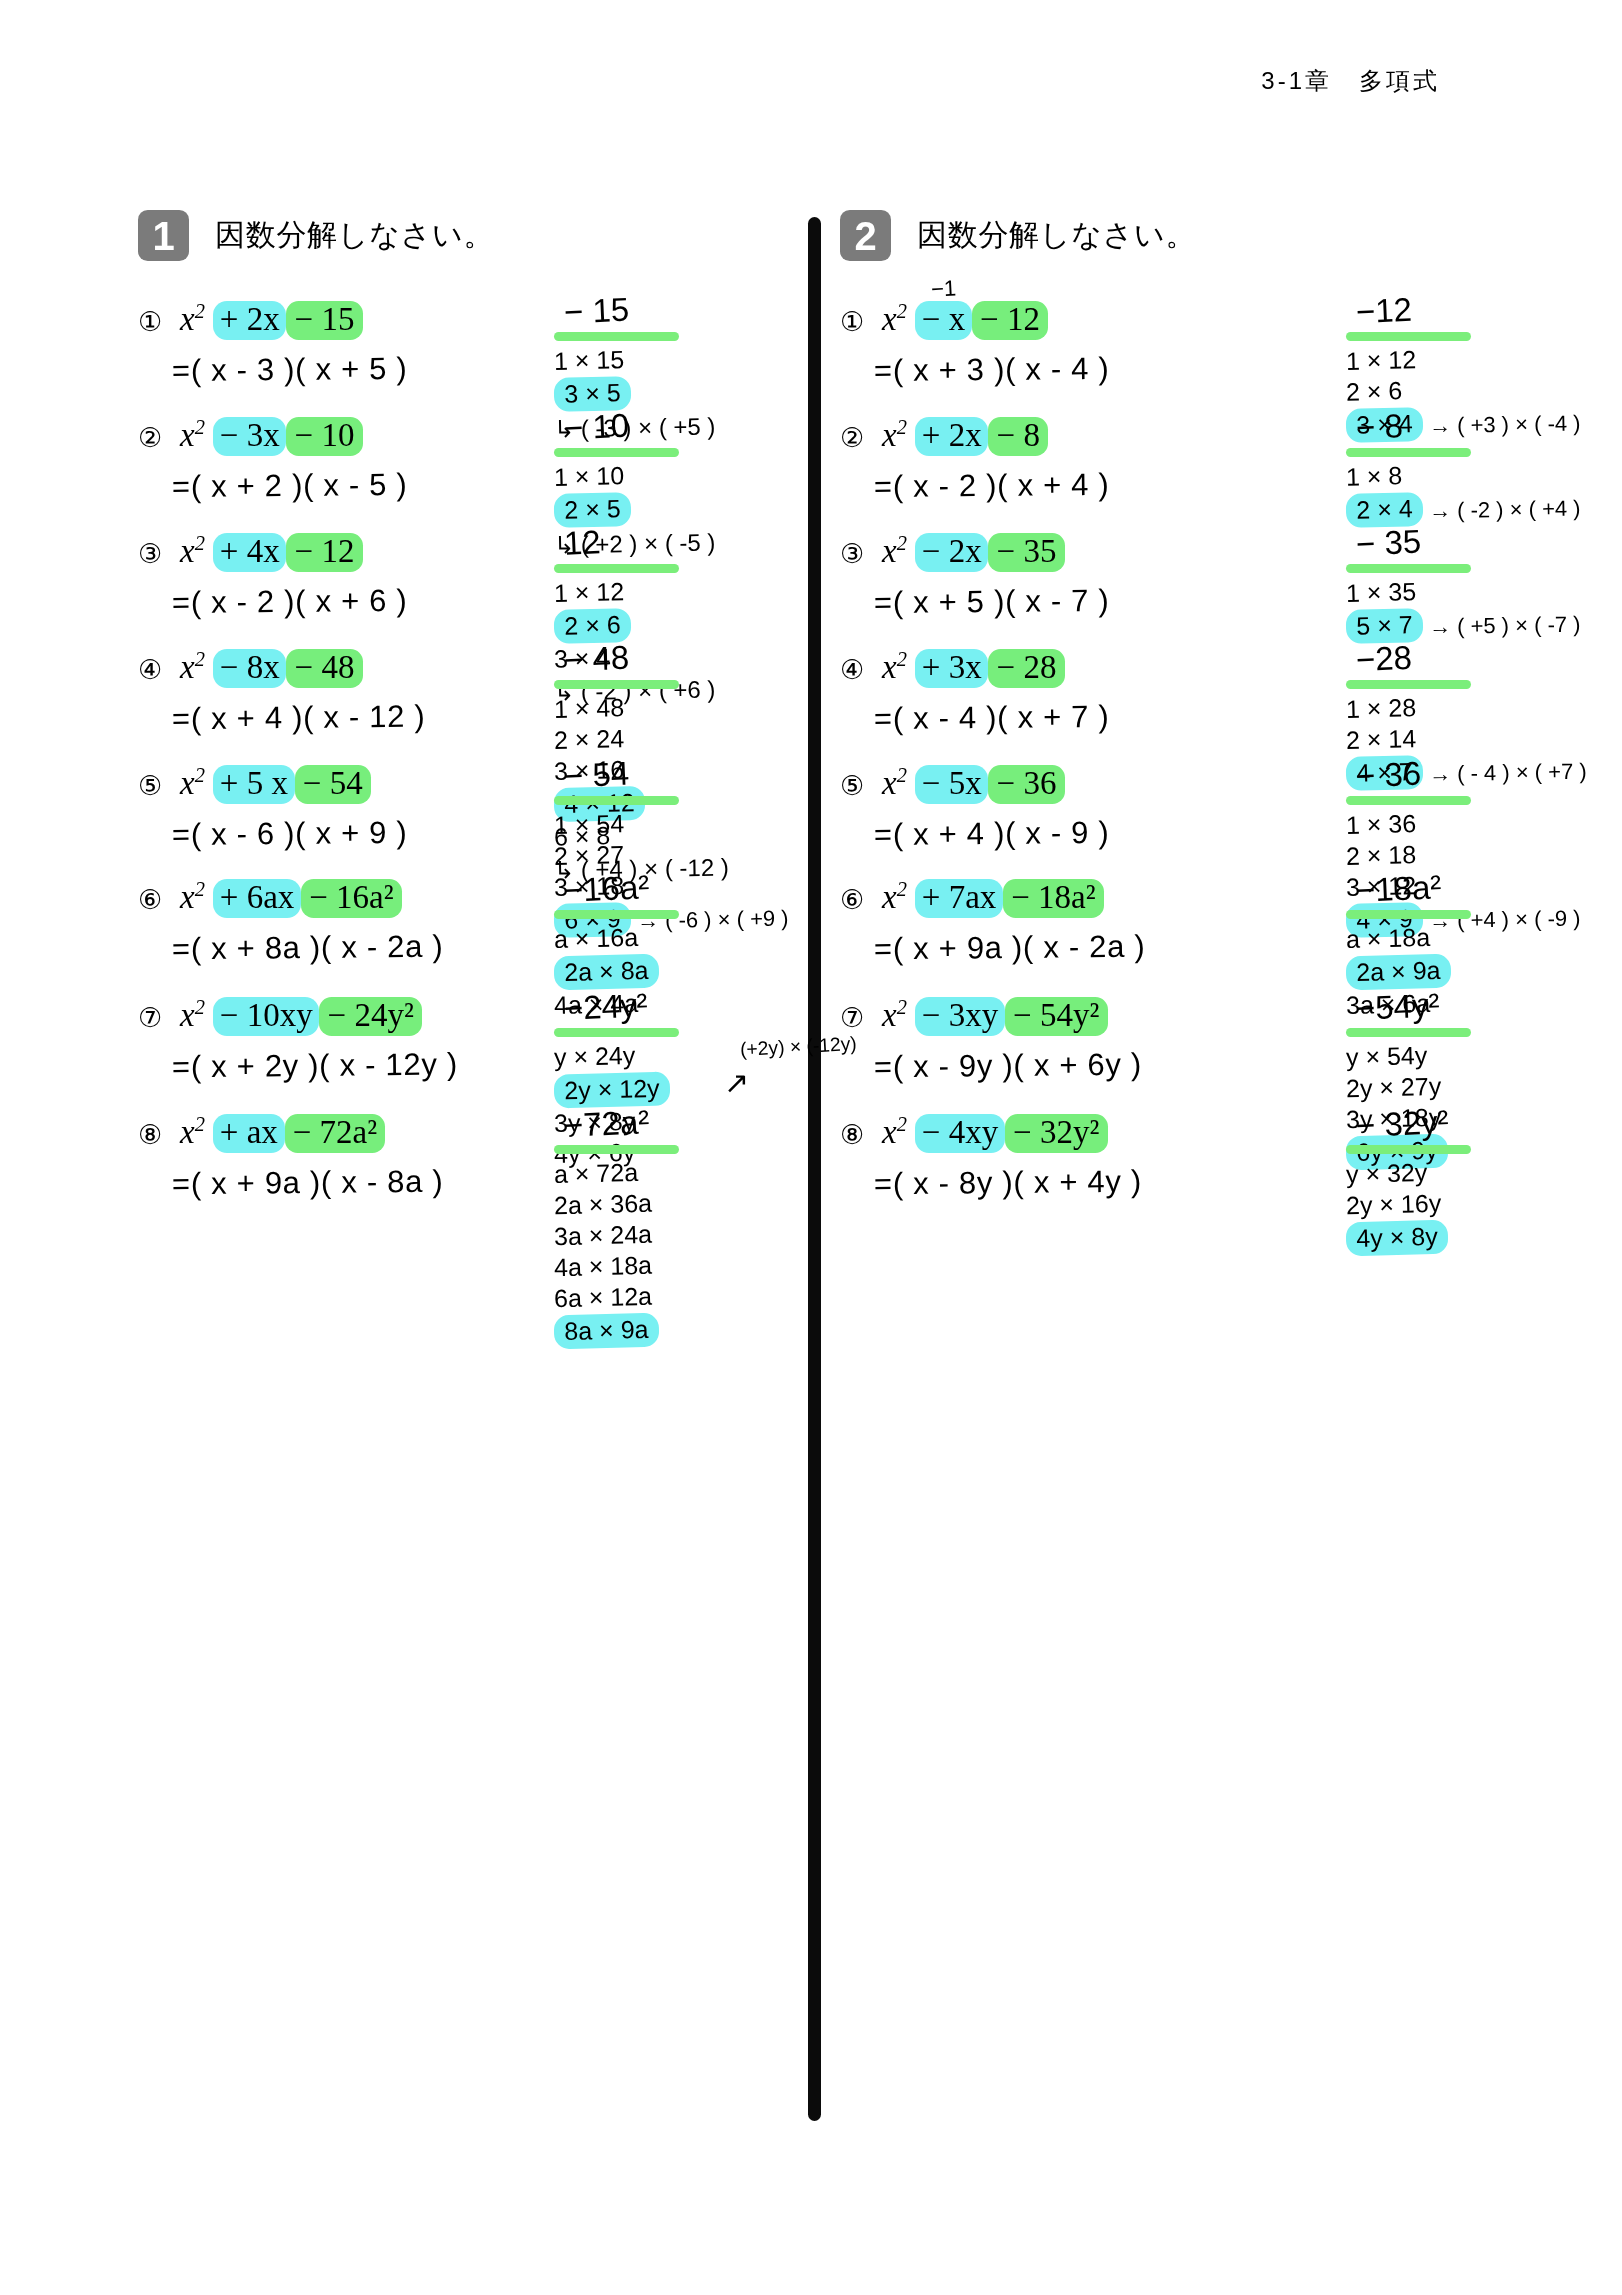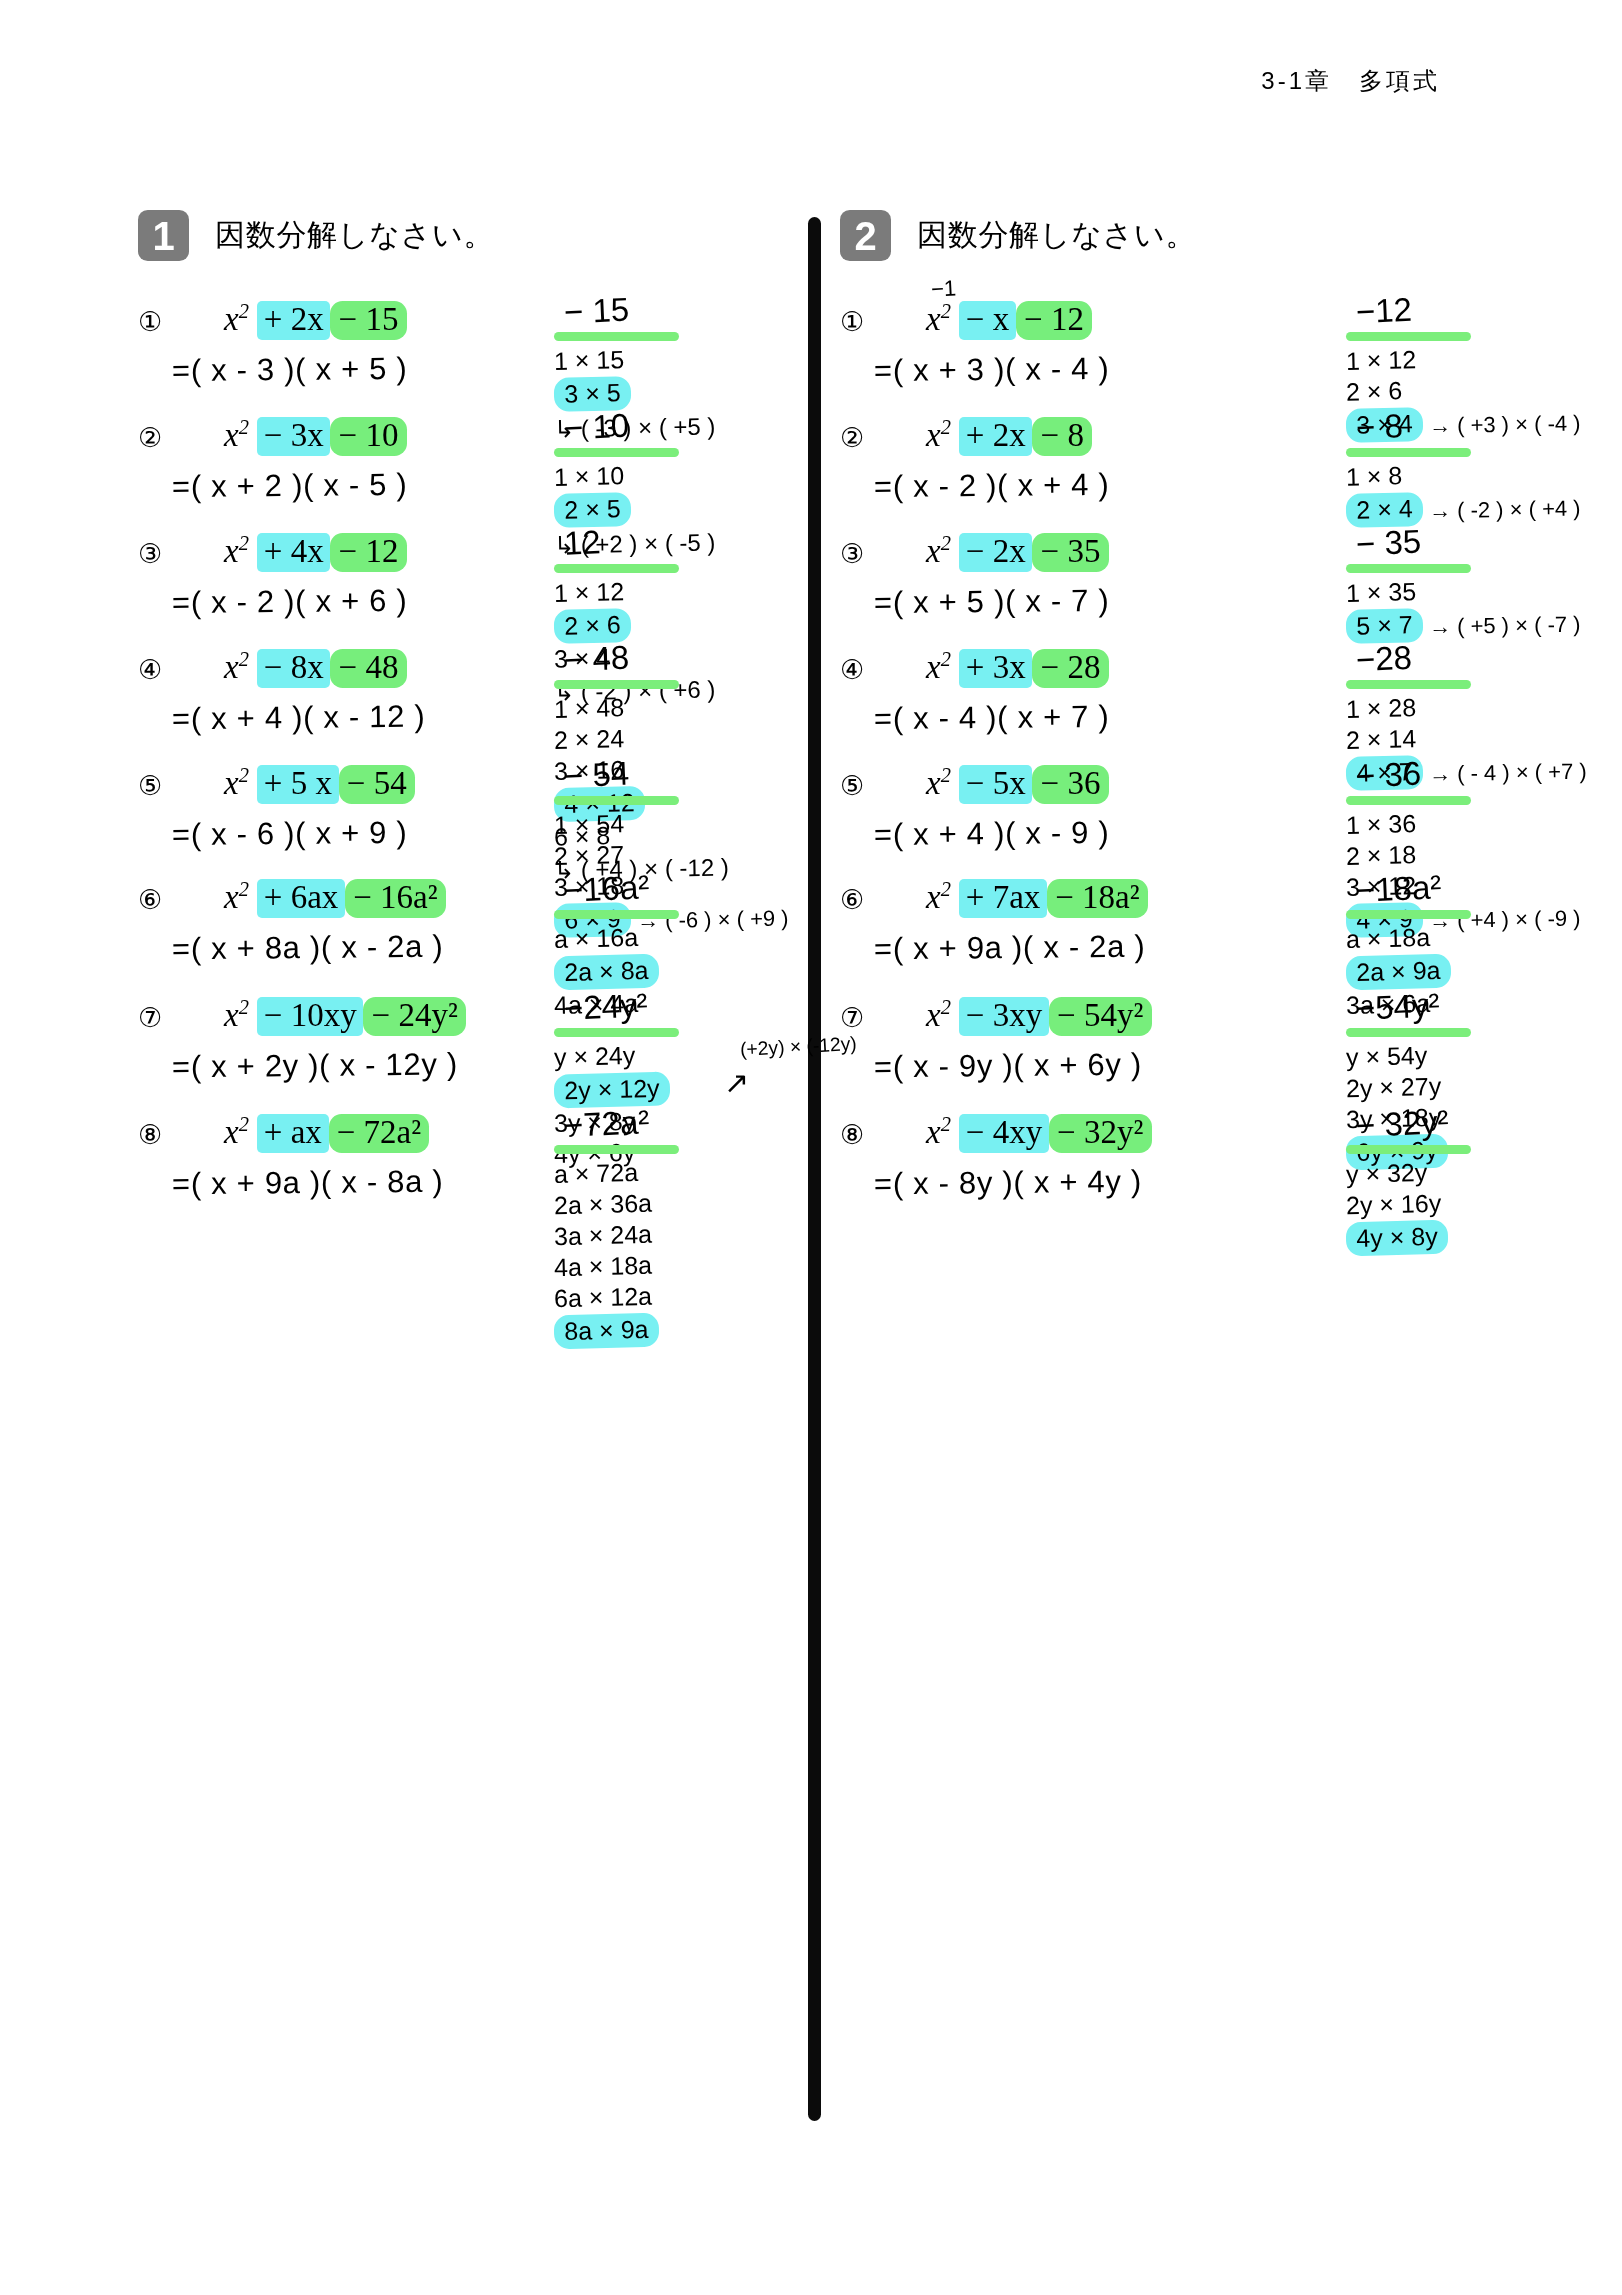--- a/index.html
+++ b/index.html
@@ -62,24 +62,24 @@
     font-family:"Liberation Serif", serif;
     font-size:27px;
   }
   .expr{
     position:absolute;left:42px;top:0;
     white-space:nowrap;
     font-family:"Liberation Serif", serif;
     font-size:33px;font-style:italic;
     line-height:1;
   }
-  .expr .plain{font-style:italic;margin-left:44px;}
+  .expr .plain{font-style:italic;}
   .sup{font-size:0.62em;vertical-align:super;font-style:italic;}
   .hl-cy{
-    background:#78f0f2;border-radius:5px;
+    background:#78f0f2;border-radius:14px;
     padding:2.2px 6.7px 3.7px 6.7px;font-style:normal;
     display:inline-block;
   }
   .hl-gr{
     background:#77ee7c;border-radius:12.6px;
     padding:2.2px 8.2px 3.7px 8.2px;font-style:normal;
     display:inline-block;
   }
 
   .mini-note{

